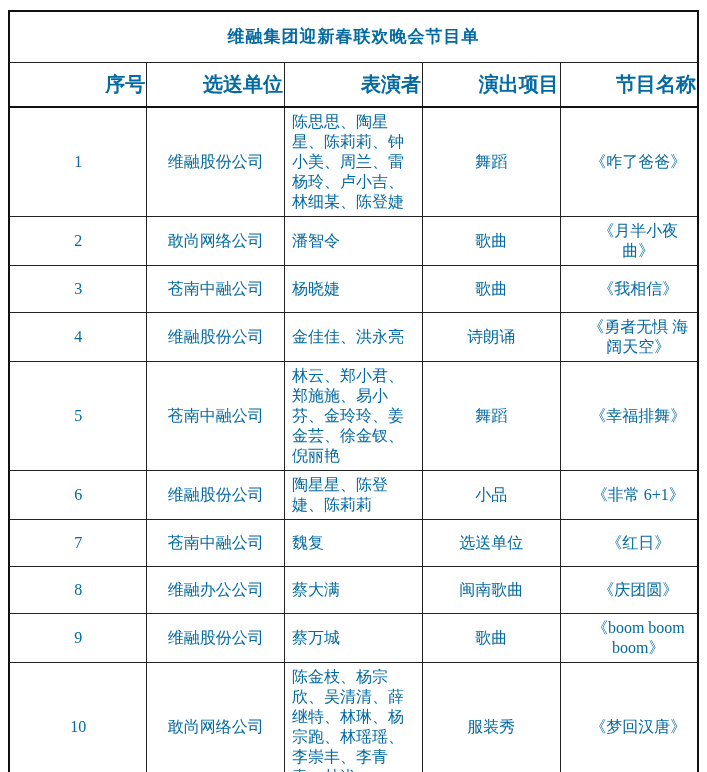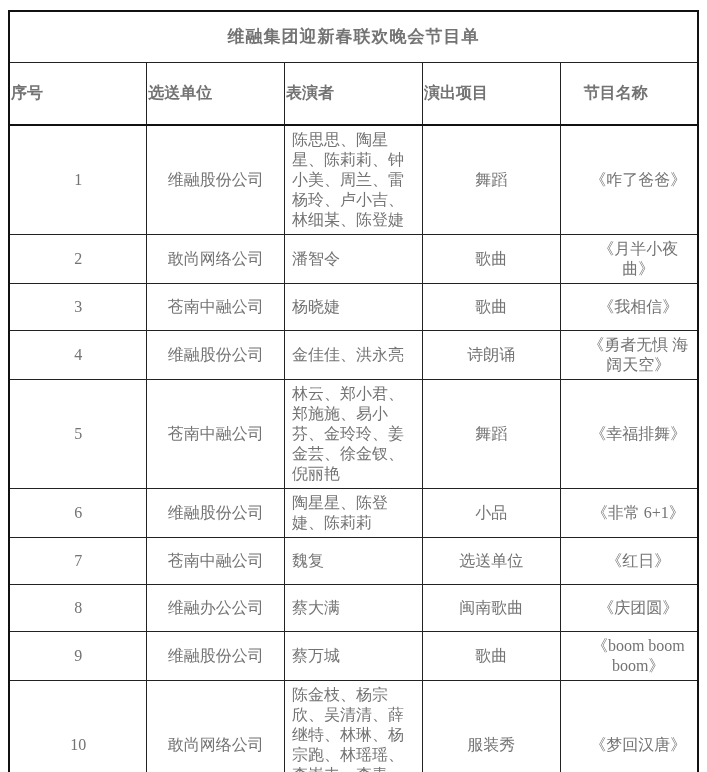--- a/index.html
+++ b/index.html
@@ -7,21 +7,21 @@
     padding: 0;
     background: #ffffff;
   }
   .page {
     width: 707px;
     height: 772px;
     background: #ffffff;
     box-sizing: border-box;
     padding: 10px 8px;
     font-family: "Liberation Serif", "DejaVu Serif", serif;
-    color: #737373;
+    color: #0369a1;
   }
   table.program-table {
     border-collapse: collapse;
     width: 691px;
     table-layout: fixed;
   }
   table.program-table th,
   table.program-table td {
     border: 1px solid #222222;
     box-sizing: border-box;
@@ -33,24 +33,24 @@
   }
   tr.title-row th {
     height: 51px;
     font-size: 17px;
     font-weight: bold;
     text-align: center;
     letter-spacing: 1px;
     border-bottom: 1px solid #222222;
   }
   tr.header-row th {
-    height: 63px;
-    font-size: 16px;
+    height: 45px;
+    font-size: 20px;
     font-weight: bold;
-    text-align: left;
+    text-align: right;
     border-bottom: 2px solid #111111;
   }
   tbody td {
     height: 47px;
     font-size: 16px;
     line-height: 20px;
     text-align: center;
     padding: 4px 4px;
   }
   

